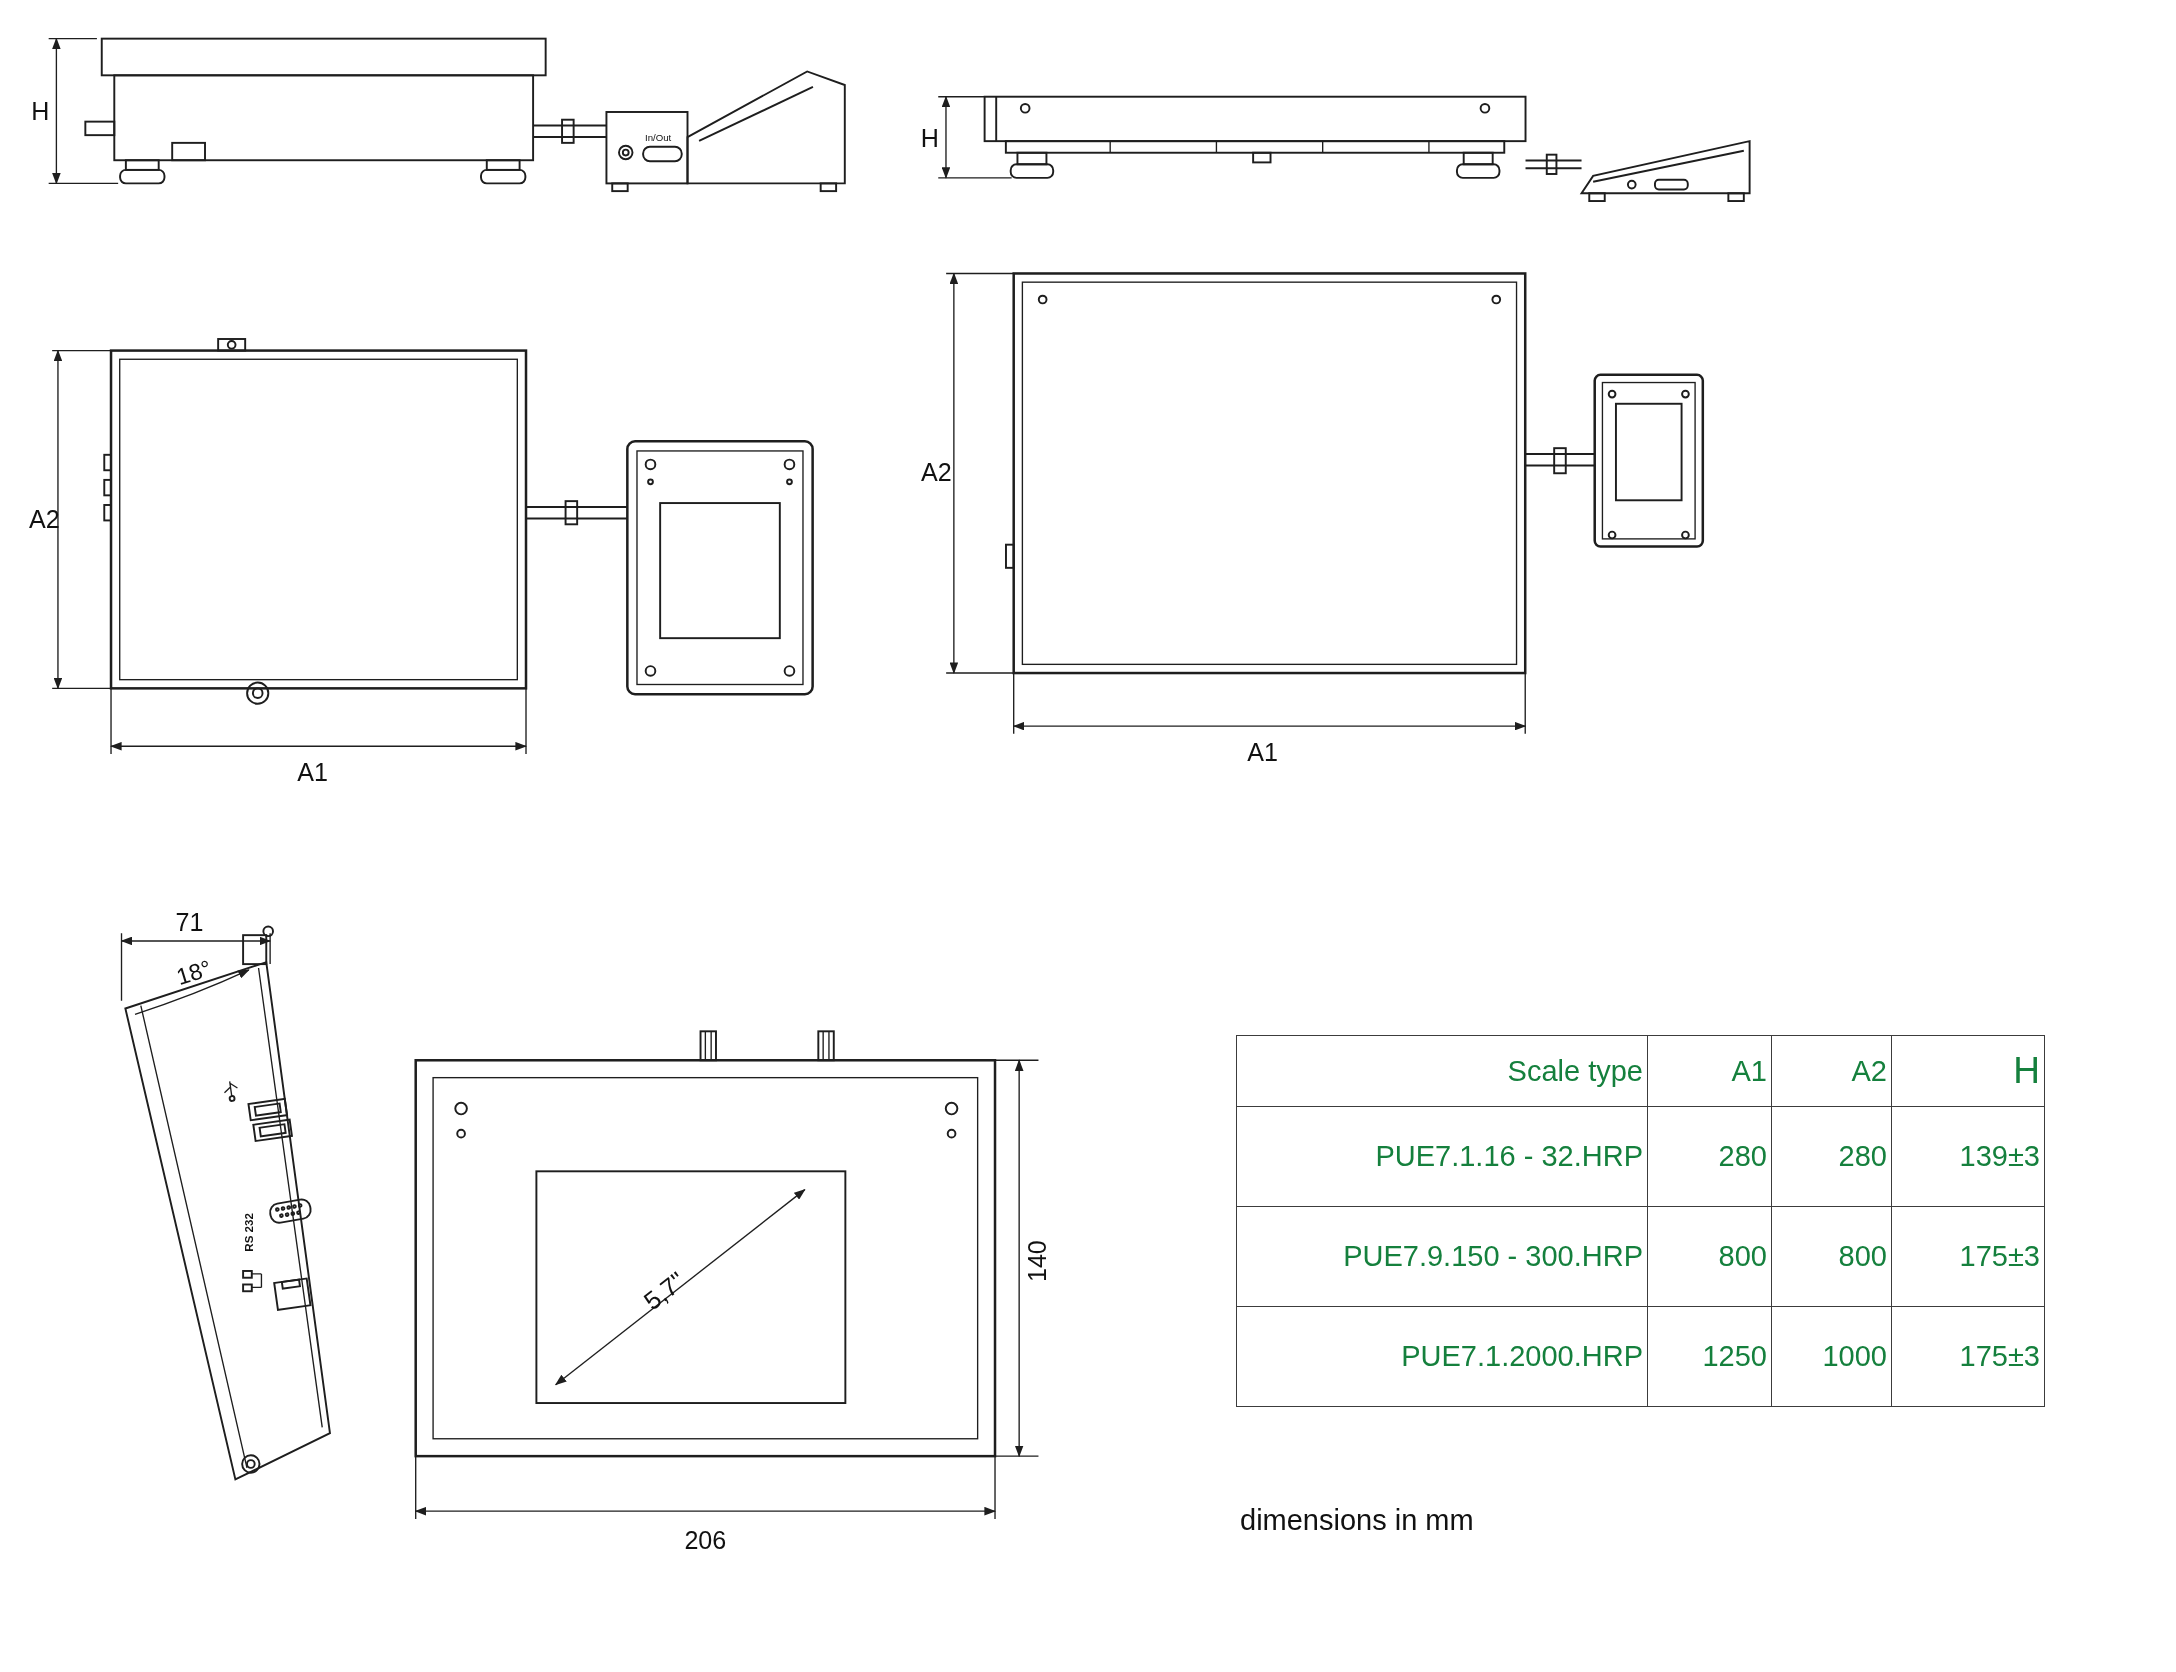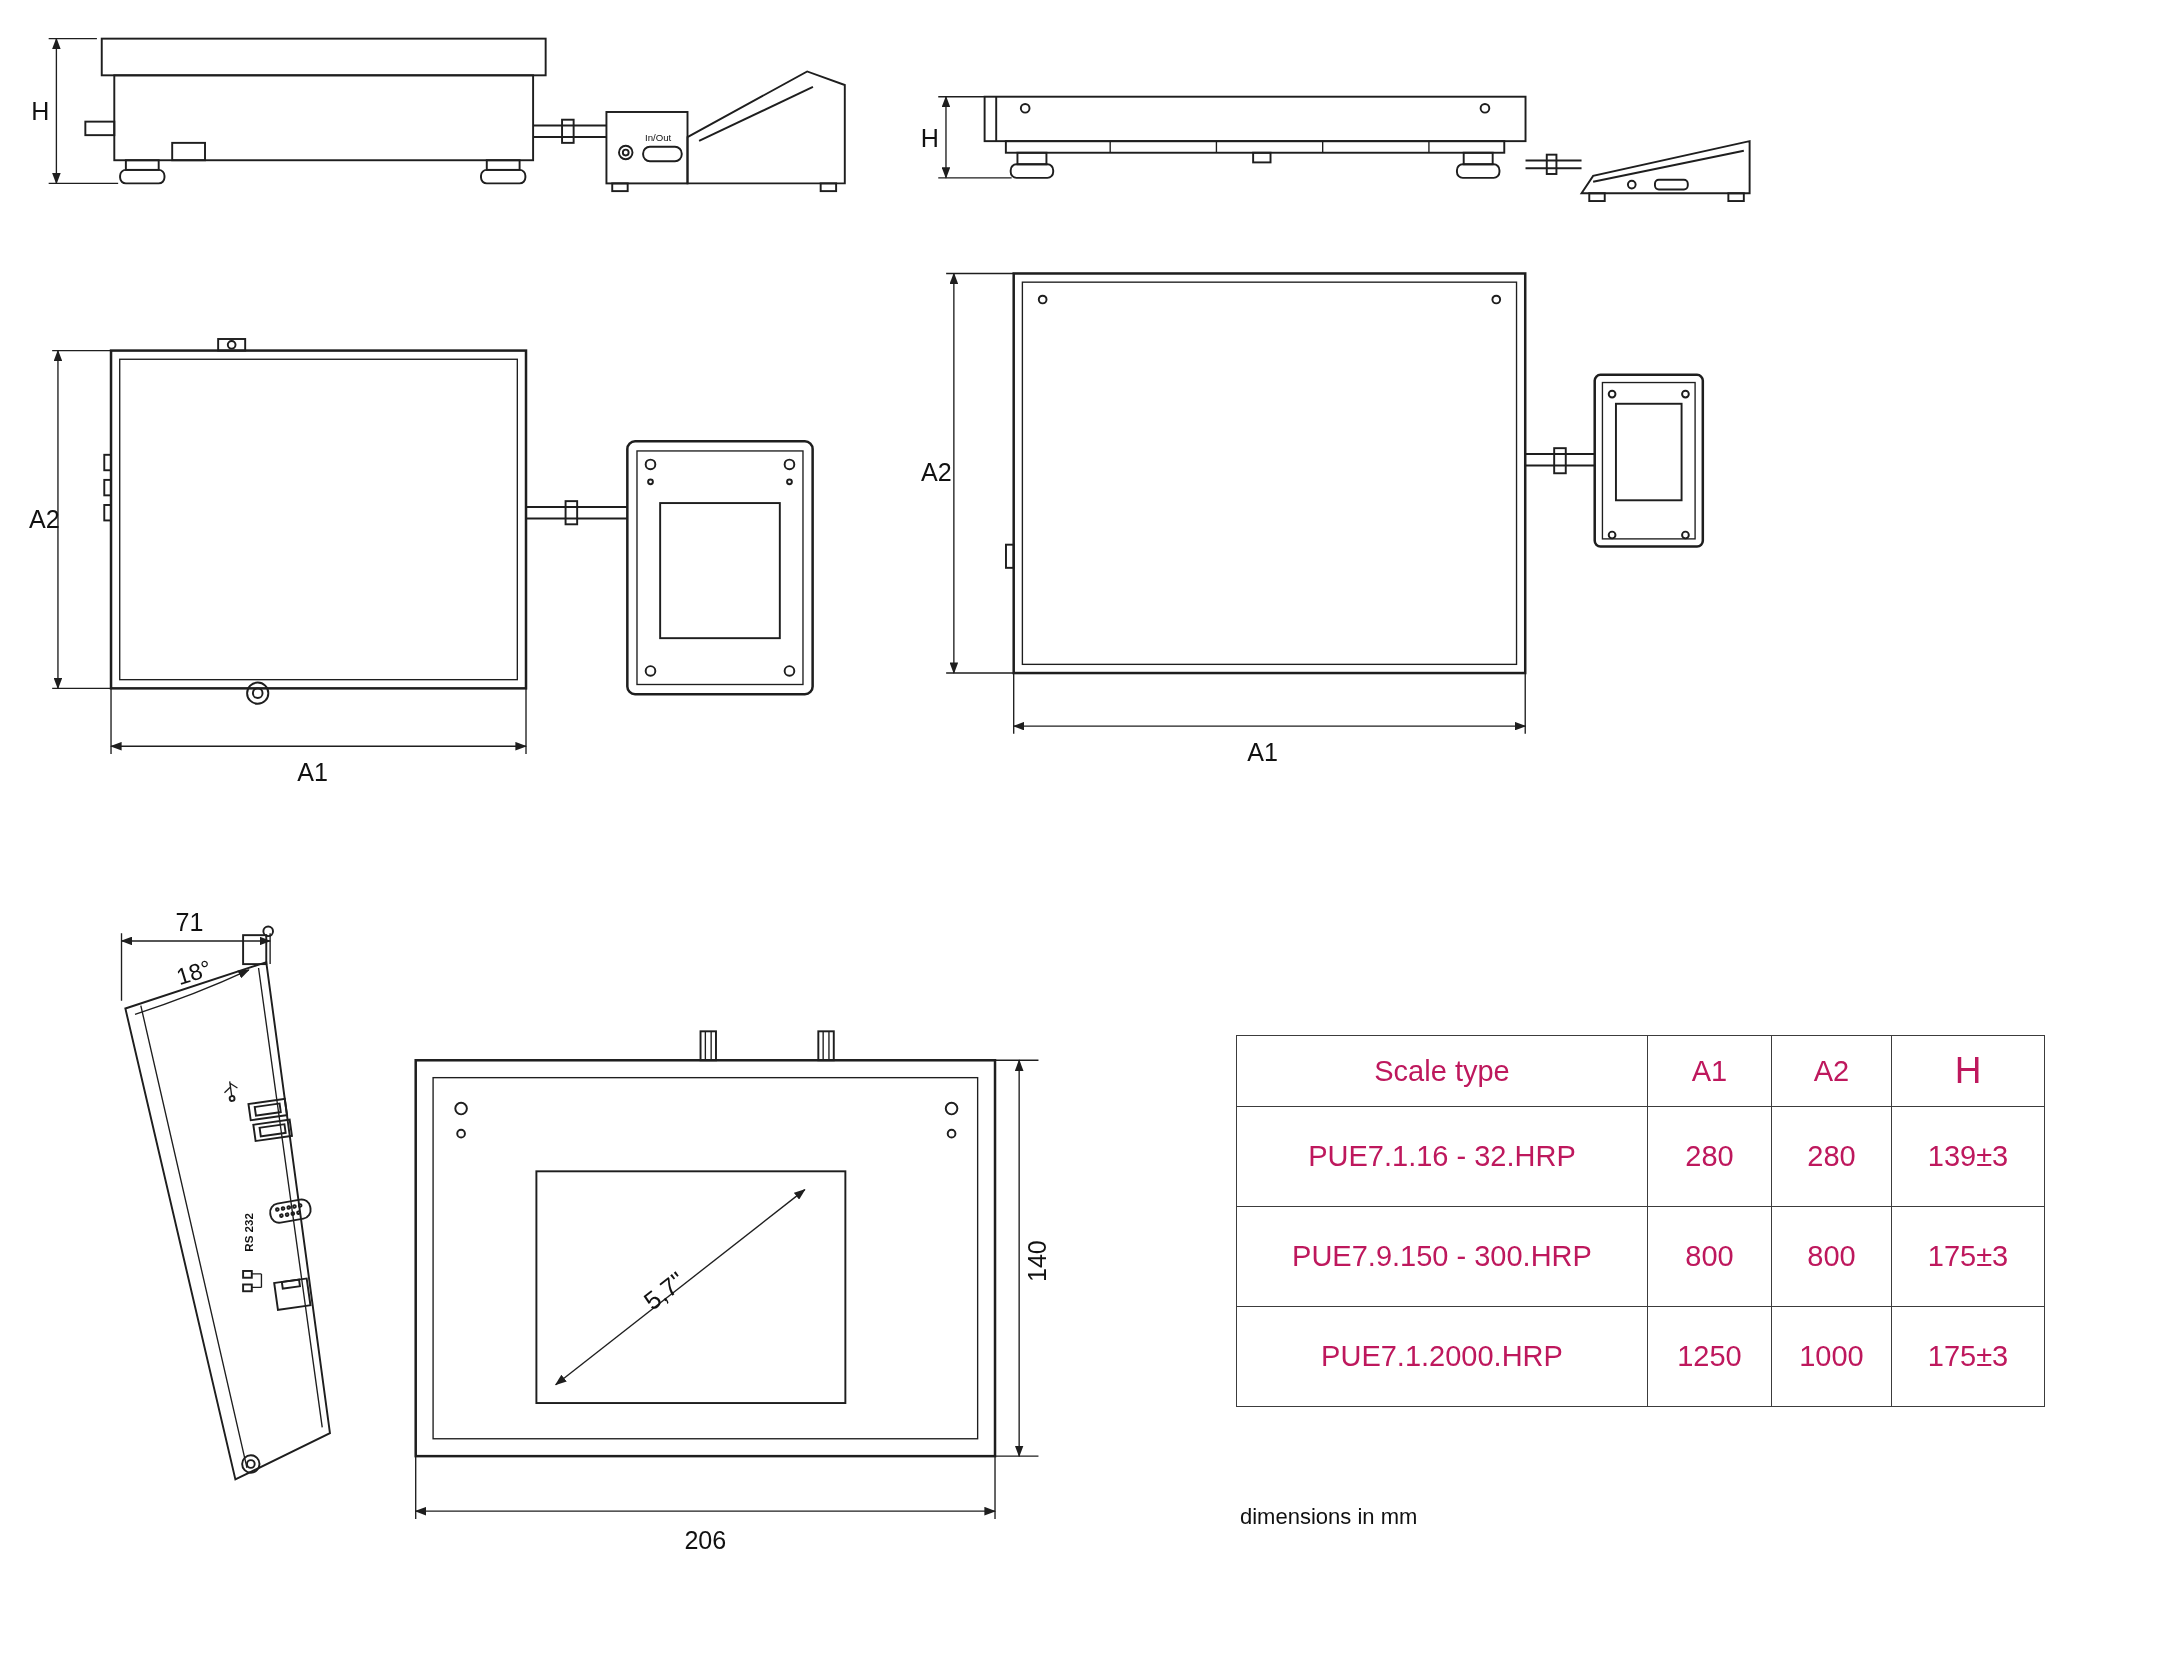--- a/index.html
+++ b/index.html
@@ -12,26 +12,26 @@
   .thick{stroke-width:2.6}
   .thin{stroke-width:1.4}
   .dim{stroke:#1e1e1e;stroke-width:1.4;fill:none}
   .txt{font-family:"Liberation Sans",sans-serif;font-size:26px;fill:#111;stroke:none}
   .tiny{font-size:10px}
   .port-label{font-size:12px;font-weight:bold}
   .angle-txt{font-size:24px}
   .mid{text-anchor:middle}
 
   #spec-table{position:absolute;left:1236px;top:1035px;border-collapse:collapse;background:#fff}
-  #spec-table th,#spec-table td{border:1.9px solid #3c3c3c;text-align:center;vertical-align:middle;
-       font-size:29px;font-weight:normal;color:#be185d;padding:0 22px;white-space:nowrap}
+  #spec-table th,#spec-table td{border:1.9px solid #3c3c3c;text-align:right;vertical-align:middle;
+       font-size:29px;font-weight:normal;color:#15803d;padding:0 4px;white-space:nowrap}
   #spec-table thead tr{height:71px}
   #spec-table tbody tr{height:100px}
   #spec-table .h-header{font-size:37px}
-  .note{position:absolute;left:1240px;top:1504px;font-size:22px;color:#111}
+  .note{position:absolute;left:1240px;top:1504px;font-size:29px;color:#111}
 </style>
 </head>
 <body>
 
 <div class="view" style="left:29px;top:29px;width:821px;height:193px">
 <svg width="821" height="193" viewBox="0 0 850 200">
   <defs>
     <marker id="s1e" markerWidth="12" markerHeight="9" refX="11" refY="4.5" orient="auto" markerUnits="userSpaceOnUse">
           <path d="M0,0 L12,4.5 L0,9 Z" fill="#1e1e1e"></path>
         </marker>

